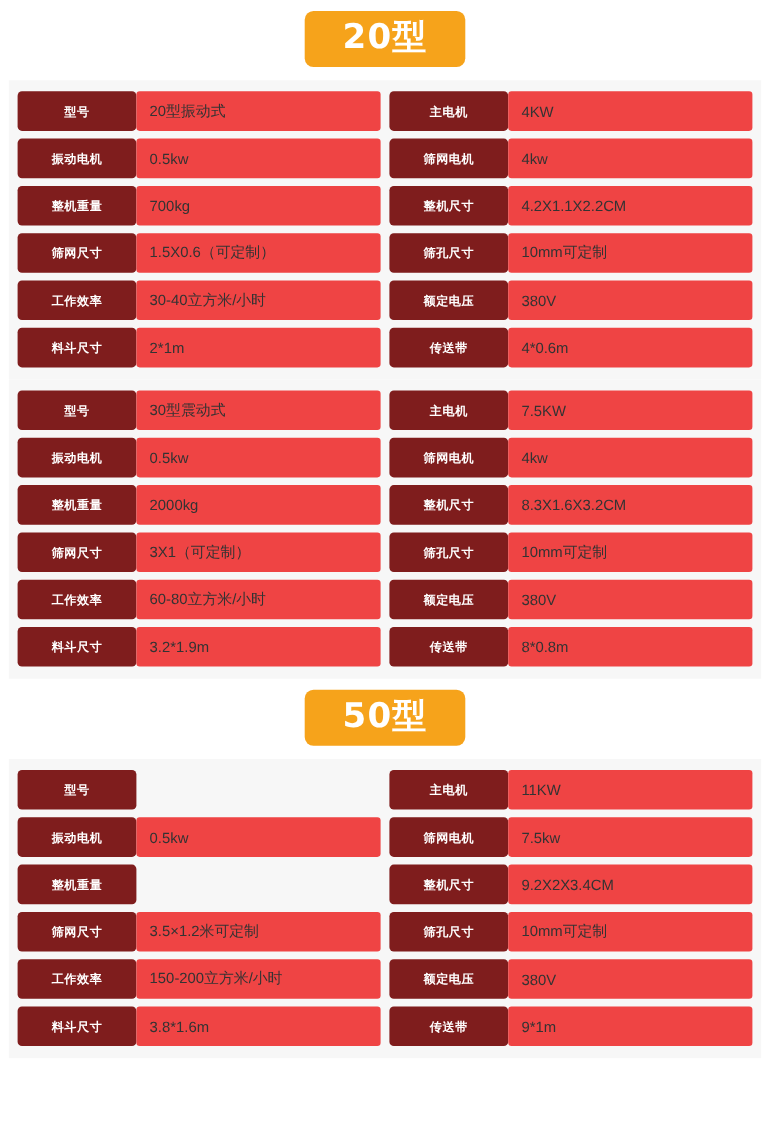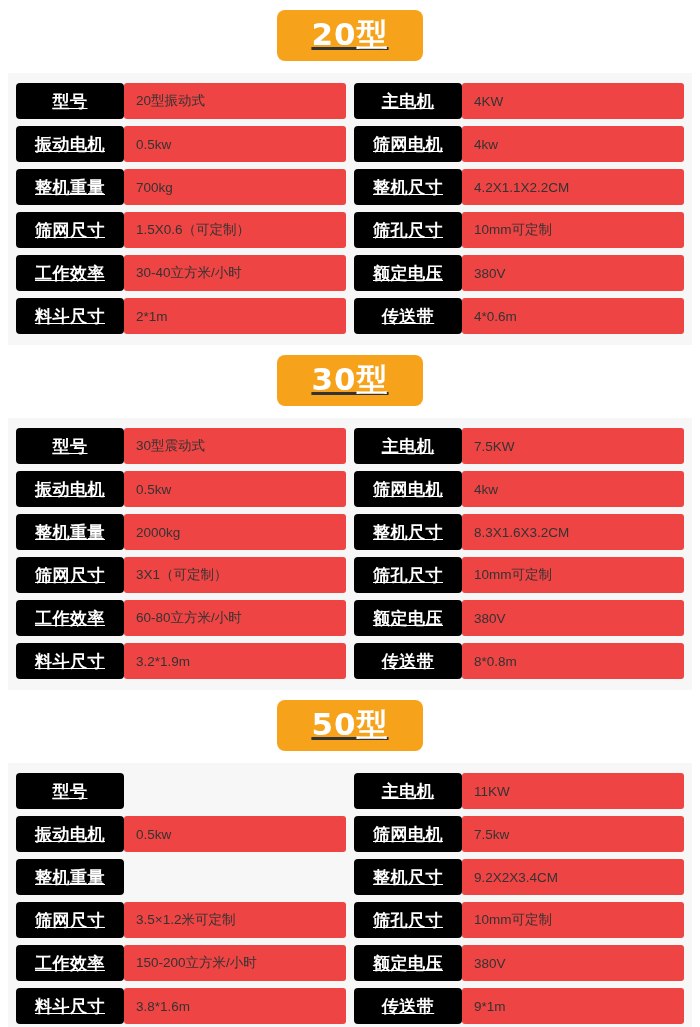--- a/index.html
+++ b/index.html
@@ -23,21 +23,20 @@
 
   
   .section {
     margin: 0;
   }
   .section-title-wrap {
     display: flex;
     justify-content: center;
     align-items: center;
     padding: 10px 0 12px 0;
-    text-decoration: underline;
   }
   .section-title {
     background: #F6A31B;
     color: #ffffff;
     font-size: 31px;
     font-weight: bold;
     line-height: 1;
     padding: 9px 34px 11px 34px;
     border-radius: 8px;
     letter-spacing: 1px;
@@ -52,32 +51,31 @@
   .cell-pair {
     display: flex;
     align-items: stretch;
     flex: 1 1 50%;
     min-width: 0;
   }
   .cell-pair + .cell-pair {
     margin-left: 8px;
   }
   .label-cell {
-    background: #000000;
+    background: #7f1d1d;
     color: #ffffff;
-    font-size: 17px;
+    font-size: 11px;
     font-weight: bold;
     display: flex;
     align-items: center;
     justify-content: center;
     width: 108px;
     flex: 0 0 108px;
     border-radius: 4px;
     letter-spacing: 0.5px;
-    text-decoration: underline;
   }
   .value-cell {
     background: #ef4444;
     color: #333333;
     font-size: 13.5px;
     display: flex;
     align-items: center;
     padding-left: 12px;
     flex: 1 1 auto;
     min-width: 0;
@@ -160,23 +158,20 @@
               <div class="value-cell">2*1m</div>
             </div>
             <div class="cell-pair">
               <div class="label-cell">传送带</div>
               <div class="value-cell">4*0.6m</div>
             </div>
           </div>
         </div>
       </div>
       <div class="section">
-        <div class="section-title-wrap">
-          <div class="section-title">30型</div>
-        </div>
         <div class="section-body">
           <div class="spec-row">
             <div class="cell-pair">
               <div class="label-cell">型号</div>
               <div class="value-cell">30型震动式</div>
             </div>
             <div class="cell-pair">
               <div class="label-cell">主电机</div>
               <div class="value-cell">7.5KW</div>
             </div>

